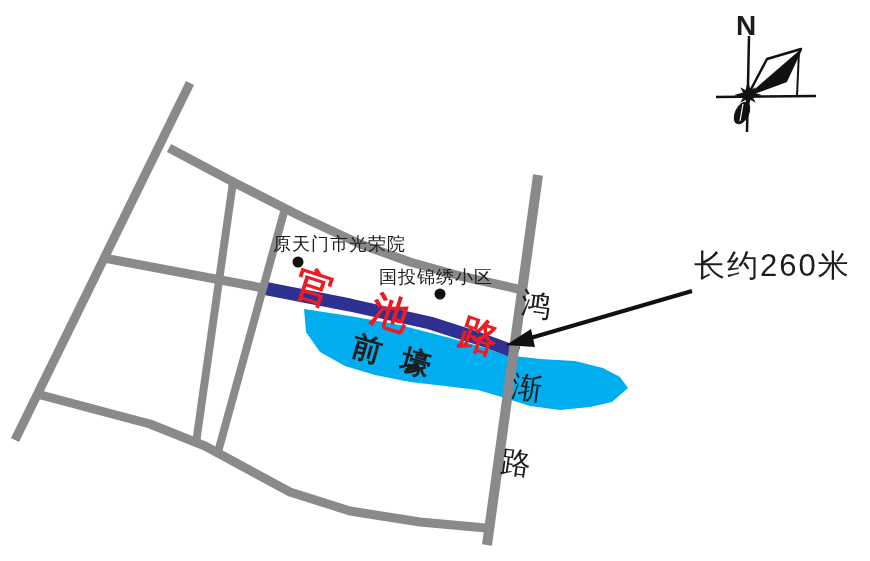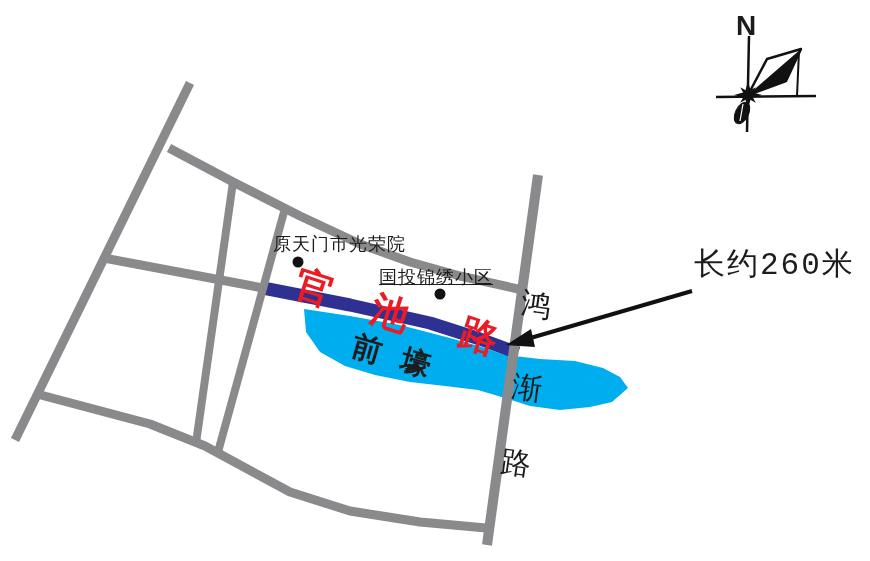--- a/index.html
+++ b/index.html
@@ -7,21 +7,21 @@
          font-family:"Liberation Sans","DejaVu Sans",sans-serif;}
   #map-svg{position:absolute;left:0;top:0;}
   .road{fill:none;stroke:var(--road_gray);stroke-linecap:butt;stroke-linejoin:round;}
   .project-road{fill:none;stroke:var(--project_road_blue);stroke-linecap:butt;stroke-linejoin:round;}
   .water{fill:var(--water_blue);stroke:none;}
   .lbl{position:absolute;color:var(--ink);white-space:nowrap;line-height:1;}
   .poi{font-size:18px;letter-spacing:1px;}
   .red-char{font-size:38px;font-weight:bold;color:var(--label_red);}
   .water-char{font-size:30px;font-weight:bold;}
   .vroad-char{font-size:30px;}
-  .ann{font-size:31px;letter-spacing:2px;font-family:Liberation Mono, monospace;}
+  .ann{font-size:31px;letter-spacing:2px;}
   .north{font-size:28px;font-weight:bold;}
   .rot18{transform:rotate(18deg);}
   .rot16{transform:rotate(16deg);}
   .rot8{transform:rotate(8deg);}
 </style>
 </head>
 <body>
 
 <div id="stage">
 
@@ -58,21 +58,21 @@
       <path fill="#111" d="M748,81 L751,92 L762,95 L751,98 L748,109 L745,98 L734,95 L745,92 Z"></path>
       <path fill="#111" transform="rotate(45 748 95)" d="M748,84 L750.5,92.5 L759,95 L750.5,97.5 L748,106 L745.5,97.5 L737,95 L745.5,92.5 Z"></path>
       <ellipse cx="742" cy="113" rx="6.5" ry="11.5" transform="rotate(26 742 113)" fill="#111" stroke="#111"></ellipse>
       <line x1="743" y1="104" x2="740" y2="121" stroke="#fff" stroke-width="1.2"></line>
     </g>
   </svg>
 
   <div class="lbl north" style="left:736px;top:12px;">N</div>
 
   <div class="lbl poi" style="left:273px;top:235px;">原天门市光荣院</div>
-  <div class="lbl poi" style="left:379px;top:268px;text-decoration:underline;">国投锦绣小区</div>
+  <div class="lbl poi" style="left:379px;top:268px;">国投锦绣小区</div>
 
   <div class="lbl red-char rot18" style="left:295px;top:269px;">官</div>
   <div class="lbl red-char rot18" style="left:371px;top:294px;">池</div>
   <div class="lbl red-char rot18" style="left:460px;top:317px;">路</div>
 
   <div class="lbl water-char rot16" style="left:352px;top:334px;">前</div>
   <div class="lbl water-char rot16" style="left:401px;top:348px;">壕</div>
 
   <div class="lbl vroad-char rot8" style="left:521px;top:290px;">鸿</div>
   <div class="lbl vroad-char rot8" style="left:512px;top:373px;">渐</div>

